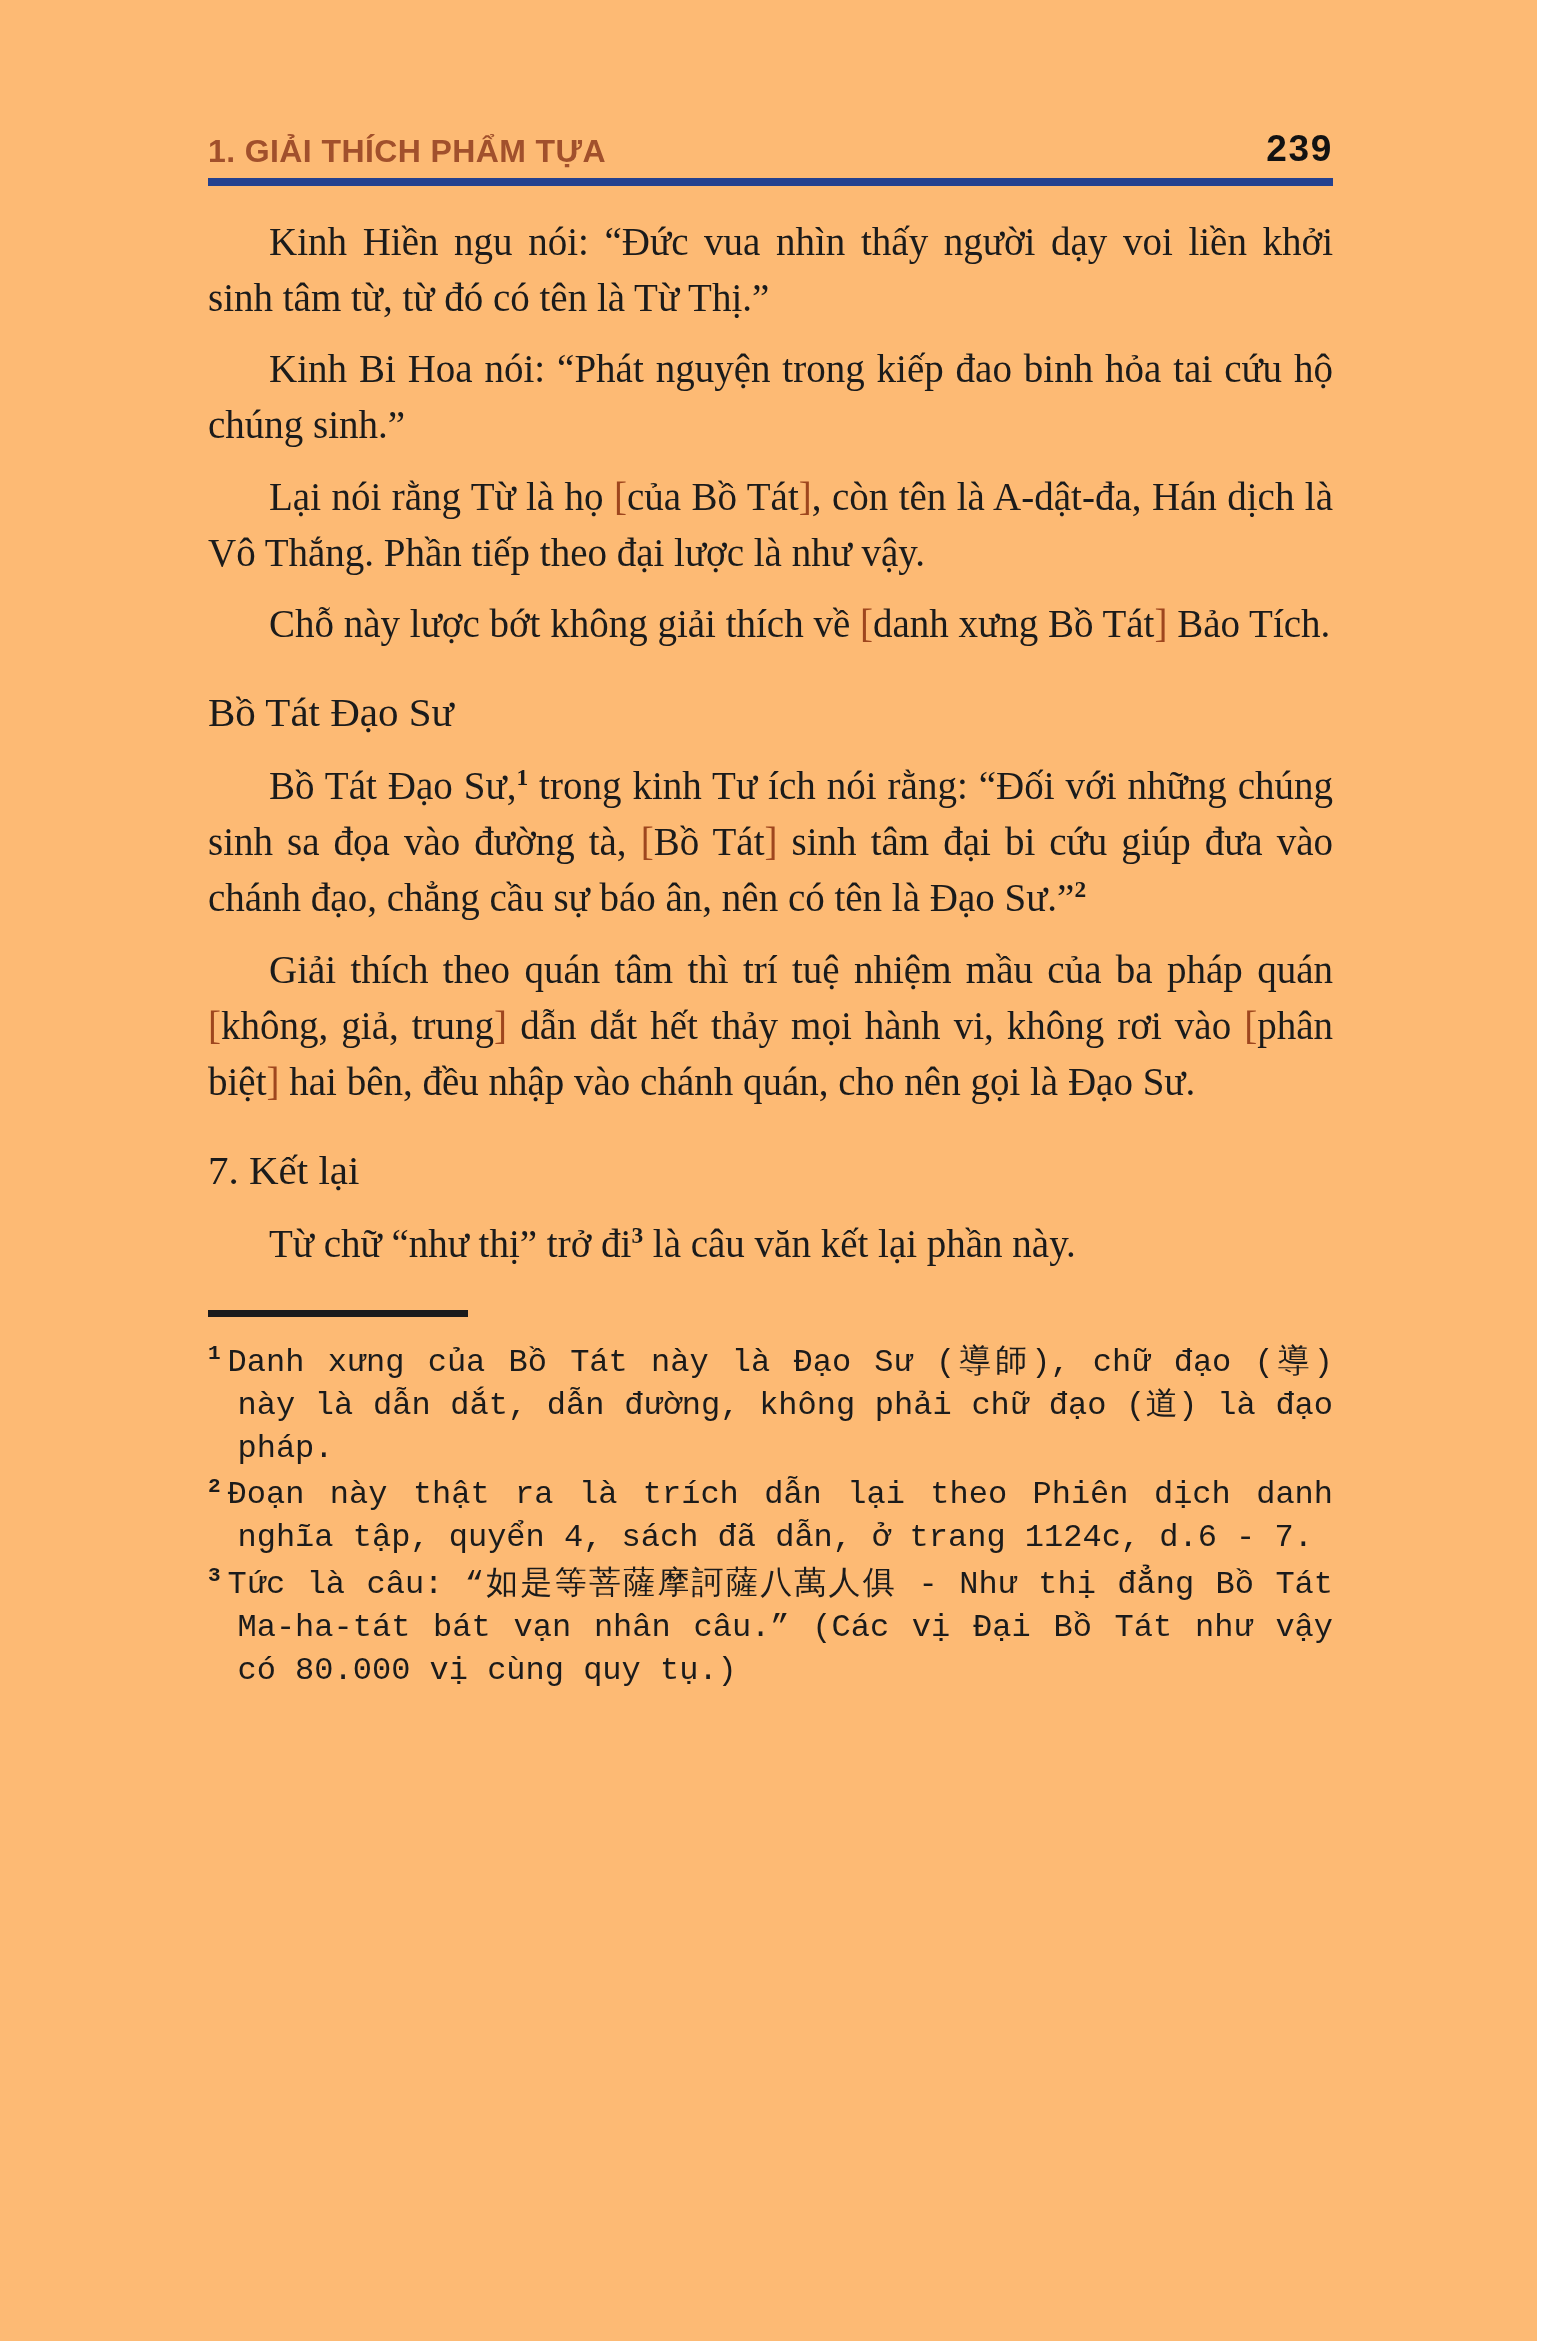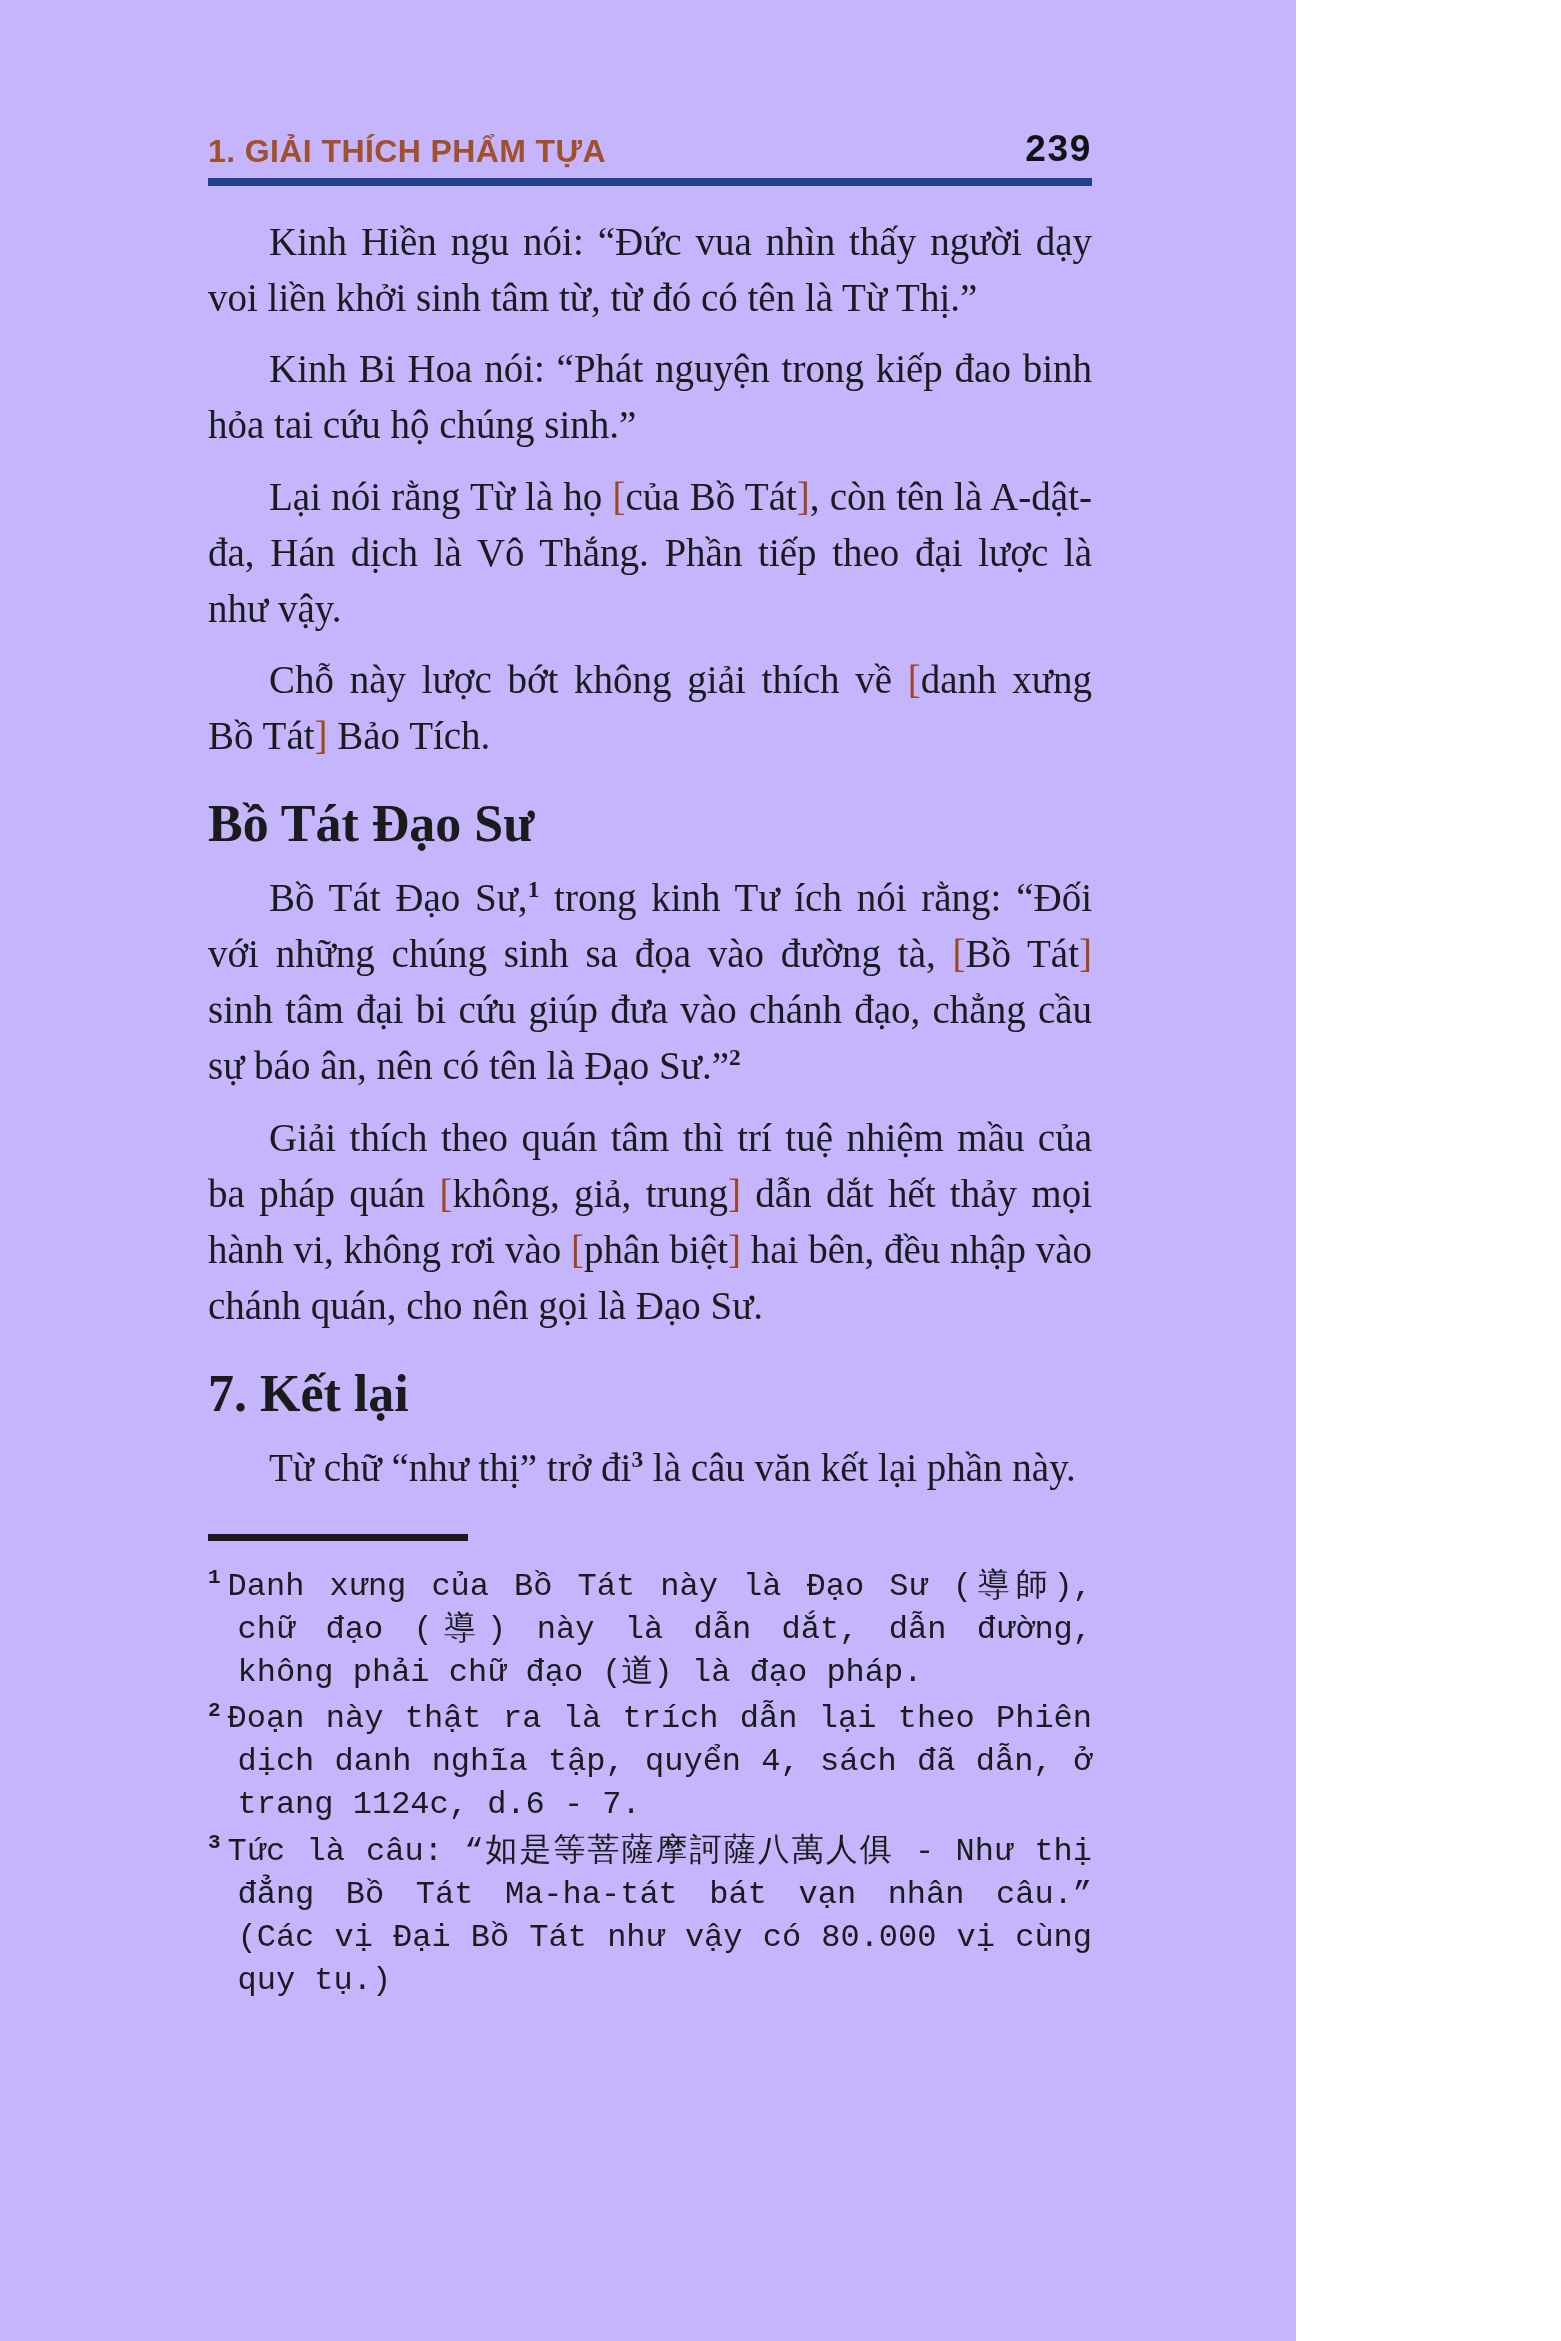--- a/index.html
+++ b/index.html
@@ -1,39 +1,39 @@
 <!DOCTYPE html>
 <html style="font-size:14px"><head>
 <meta charset="utf-8">
 <style>
   html,body{margin:0;padding:0;background:#ffffff;}
   .page{
     position:relative;
-    width:1296px;height:2342px;
+    width:1537px;height:2342px;
     box-sizing:border-box;
     padding:128px 204px 0 208px;
-    background:#c4b5fd;
+    background:#fdba74;
     font-family:"Liberation Serif",serif;
     color:#1b1b1b;
     overflow:hidden;
   }
   .page-header{
     display:flex;justify-content:space-between;align-items:flex-end;
     font-family:"Liberation Sans",sans-serif;font-weight:bold;
   }
   .header-title{font-size:32px;letter-spacing:0.4px;}
   .page-number{font-size:37px;letter-spacing:1.7px;color:#121212;}
   .header-rule{height:7.8px;margin-top:7.8px;}
   .body-text{
     margin-top:28px;
     font-size:39px;line-height:56px;
     text-align:justify;
   }
   .para{margin:0 0 15.6px 0;text-indent:61px;}
-  .heading{font-size:52px;font-weight:bold;margin:35px 0 21px 0;text-indent:0;line-height:50px;}
+  .heading{font-size:41px;font-weight:normal;margin:35px 0 21px 0;text-indent:0;line-height:50px;}
   .sup{font-weight:bold;font-size:23.4px;line-height:0;vertical-align:super;}
   .fn-separator{width:260px;height:7px;background:#1b1b1b;margin:38px 0 24px 0;}
   .footnotes{
     font-family:Liberation Mono, monospace;
     font-size:32px;line-height:43px;text-align:justify;
   }
   .footnote{padding-left:29.5px;text-indent:-29.5px;margin:0 0 3.5px 0;}
   .fn-marker{font-size:21px;margin-right:7px;}
 </style>
 </head>

